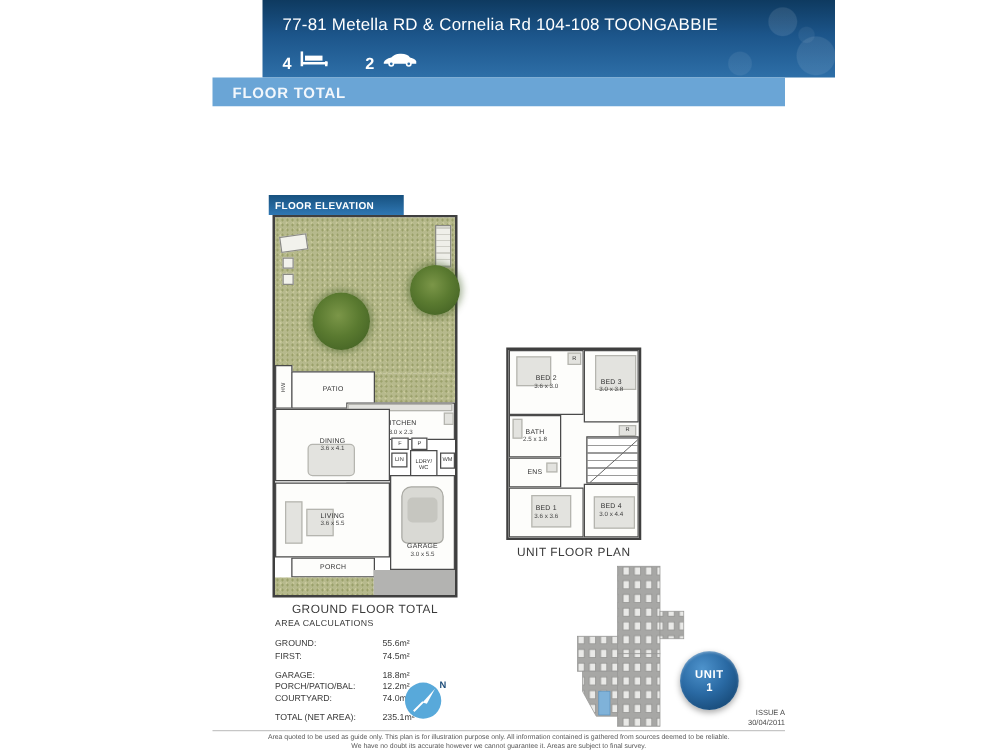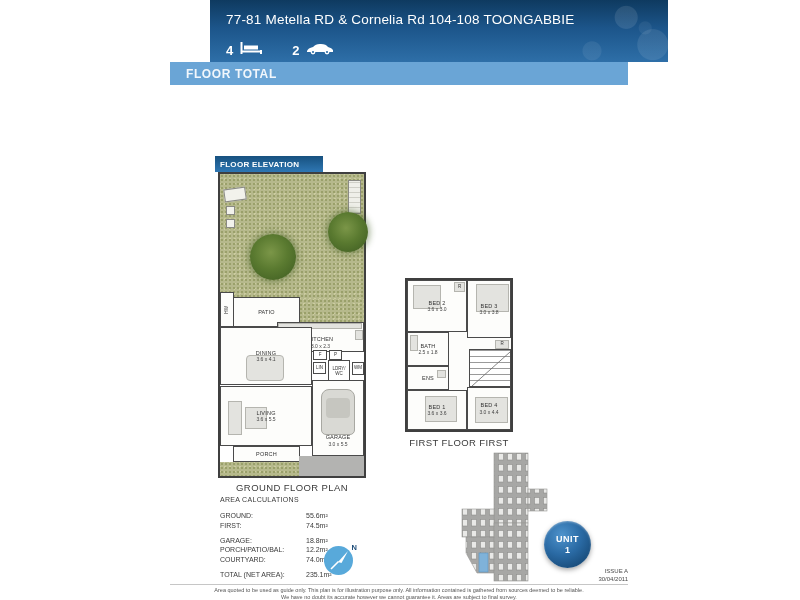--- a/index.html
+++ b/index.html
@@ -199,21 +199,21 @@
       </div>
 
       <div class="room" style="left:13px;top:272px;width:67px;height:16px;">
         <span class="nm">PORCH</span>
       </div>
 
       <div class="grass" style="position:absolute;left:0;top:288px;width:79px;height:14px;"></div>
       <div style="position:absolute;left:79px;top:282px;width:65px;height:20px;background:#b3b3b1;"></div>
     </div>
   </div>
-  <div class="plan-label" style="left:218px;top:482px;width:148px;">GROUND FLOOR PLAN</div>
+  <div class="plan-label" style="left:218px;top:482px;width:148px;">GROUND FLOOR TOTAL</div>
 
   <div class="ff">
     <div class="ff-inner">
 
       <div class="room" style="left:0;top:0;width:60px;height:52px;">
         <div class="furn" style="left:5px;top:4px;width:28px;height:24px;"></div>
         <span class="nm" style="position:relative;z-index:1;">BED 2</span>
         <span class="dm" style="position:relative;z-index:1;">3.6 x 3.0</span>
       </div>
 
@@ -252,21 +252,21 @@
         <span class="dm" style="position:relative;z-index:1;">3.6 x 3.6</span>
       </div>
 
       <div class="room" style="left:60px;top:107px;width:44px;height:43px;">
         <div class="furn" style="left:7px;top:9px;width:33px;height:26px;"></div>
         <span class="nm" style="position:relative;z-index:1;">BED 4</span>
         <span class="dm" style="position:relative;z-index:1;">3.0 x 4.4</span>
       </div>
     </div>
   </div>
-  <div class="plan-label" style="left:405px;top:437px;width:108px;">FIRST FLOOR FIRST</div>
+  <div class="plan-label" style="left:405px;top:437px;width:108px;">UNIT FLOOR PLAN</div>
 
   <div class="areas">
     <div class="areas-title">AREA CALCULATIONS</div>
     <div class="calc-row">
       <span class="lb">GROUND:</span>
         <span>55.6m²</span>
     </div>
     <div class="calc-row">
       <span class="lb">FIRST:</span>
         <span>74.5m²</span>

